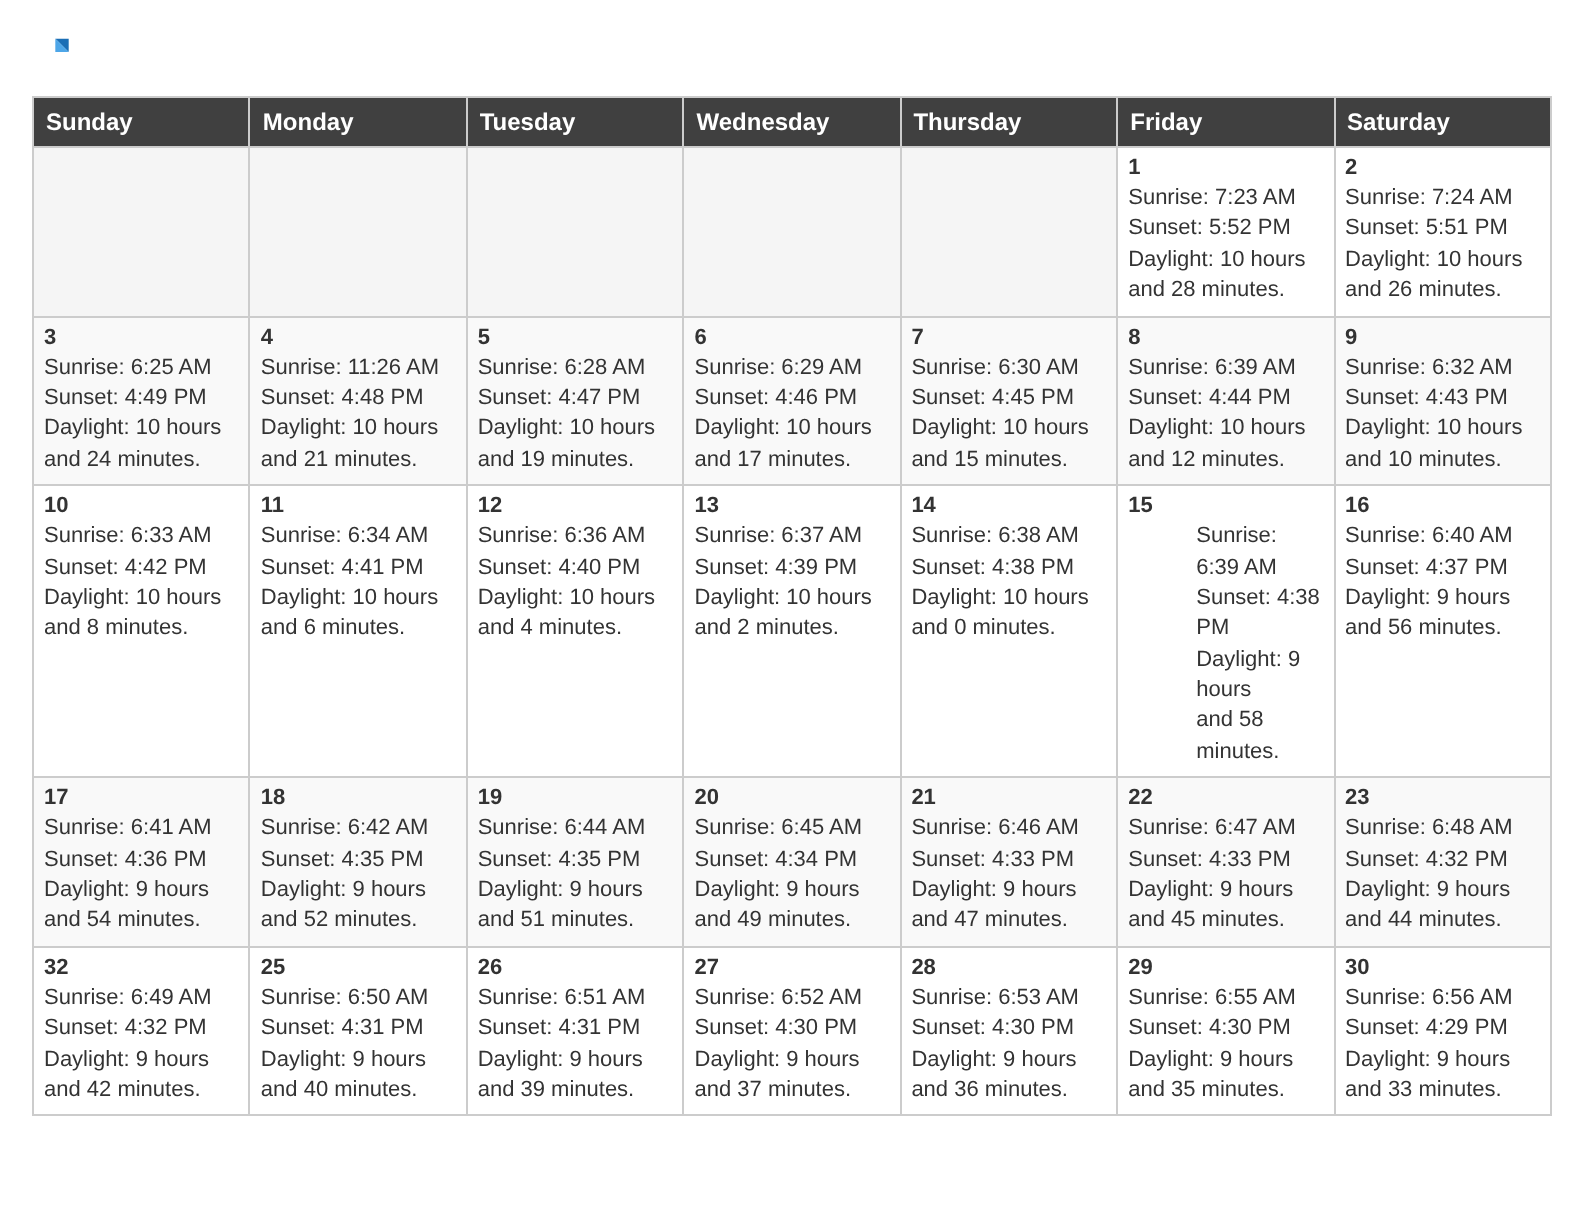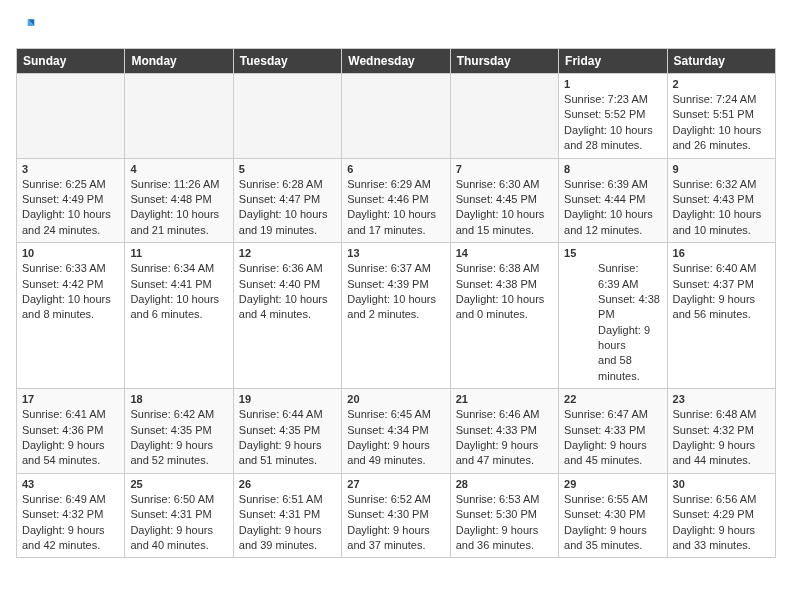--- a/index.html
+++ b/index.html
@@ -286,21 +286,21 @@
         <td>
           <div class="day-num">23</div>
           <div class="day-info" style="white-space: pre-line;">Sunrise: 6:48 AM
 Sunset: 4:32 PM
 Daylight: 9 hours
 and 44 minutes.</div>
         </td>
       </tr>
       <tr>
         <td>
-          <div class="day-num">43</div>
+          <div class="day-num">32</div>
           <div class="day-info" style="white-space: pre-line;">Sunrise: 6:49 AM
 Sunset: 4:32 PM
 Daylight: 9 hours
 and 42 minutes.</div>
         </td>
         <td>
           <div class="day-num">25</div>
           <div class="day-info" style="white-space: pre-line;">Sunrise: 6:50 AM
 Sunset: 4:31 PM
 Daylight: 9 hours
@@ -316,21 +316,21 @@
         <td>
           <div class="day-num">27</div>
           <div class="day-info" style="white-space: pre-line;">Sunrise: 6:52 AM
 Sunset: 4:30 PM
 Daylight: 9 hours
 and 37 minutes.</div>
         </td>
         <td>
           <div class="day-num">28</div>
           <div class="day-info" style="white-space: pre-line;">Sunrise: 6:53 AM
-Sunset: 5:30 PM
+Sunset: 4:30 PM
 Daylight: 9 hours
 and 36 minutes.</div>
         </td>
         <td>
           <div class="day-num">29</div>
           <div class="day-info" style="white-space: pre-line;">Sunrise: 6:55 AM
 Sunset: 4:30 PM
 Daylight: 9 hours
 and 35 minutes.</div>
         </td>

